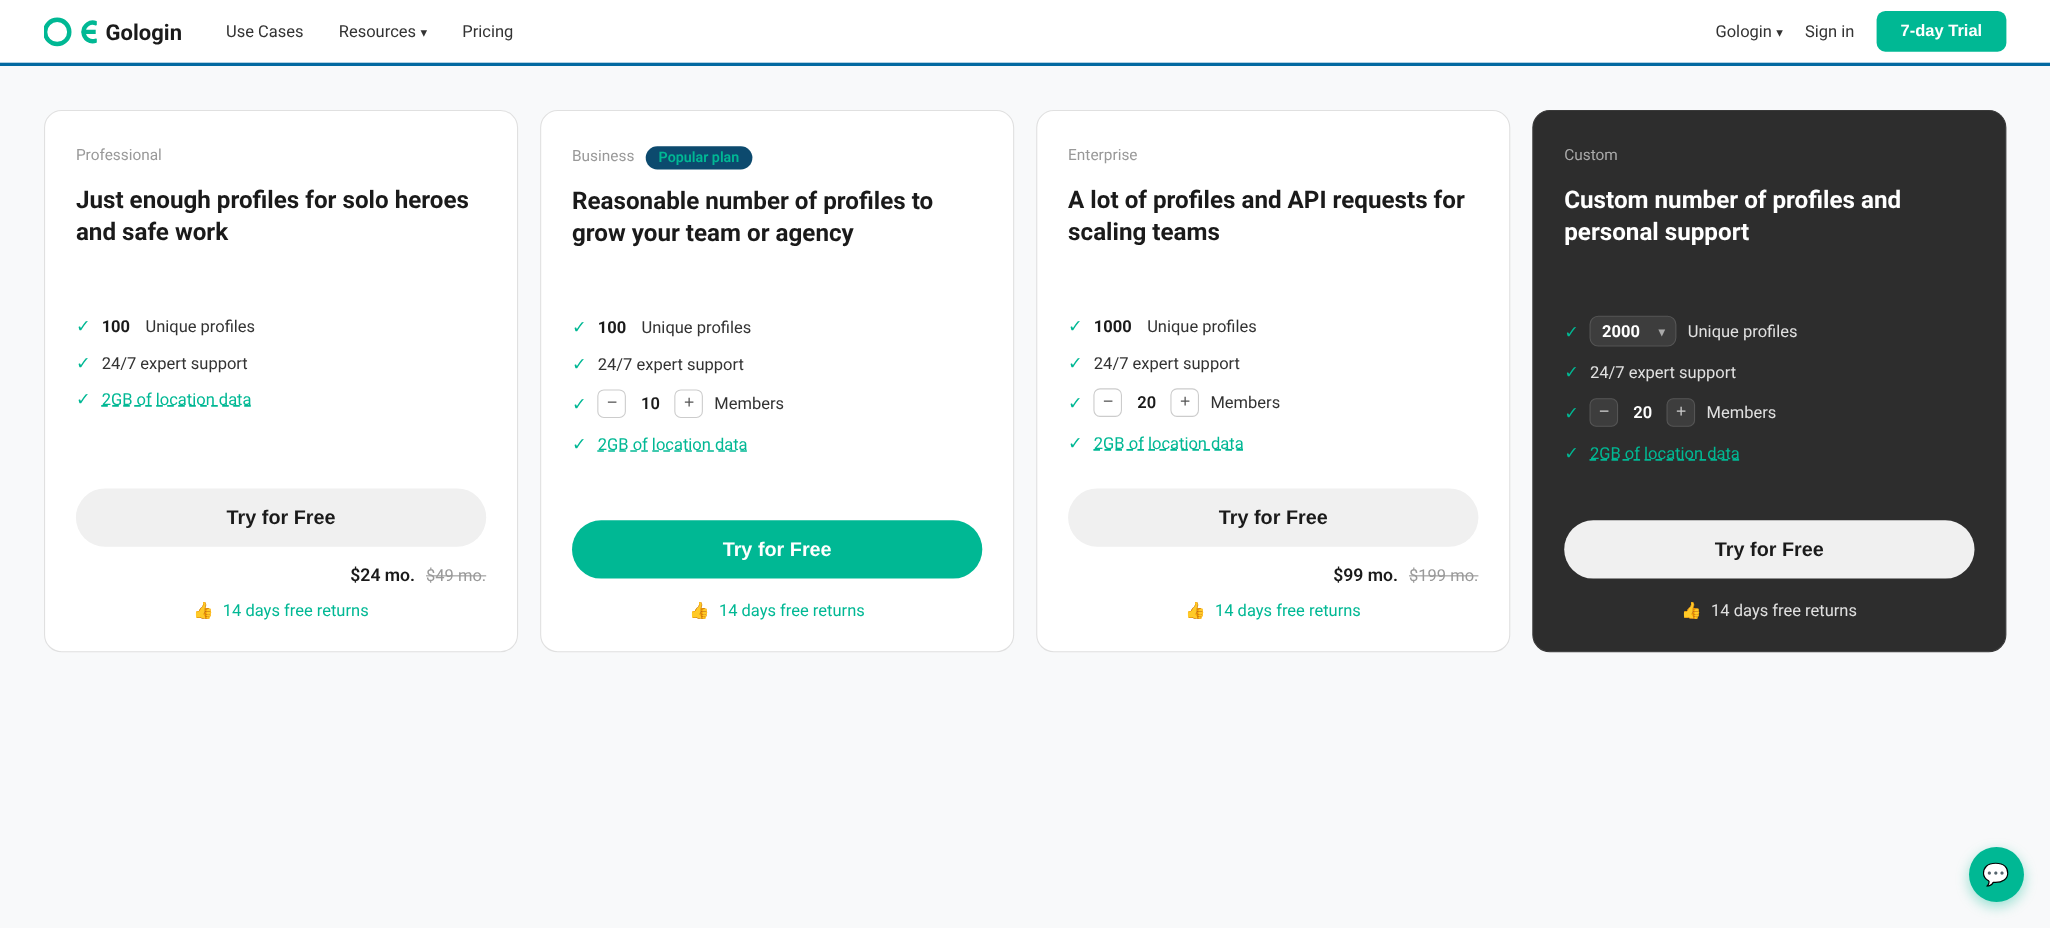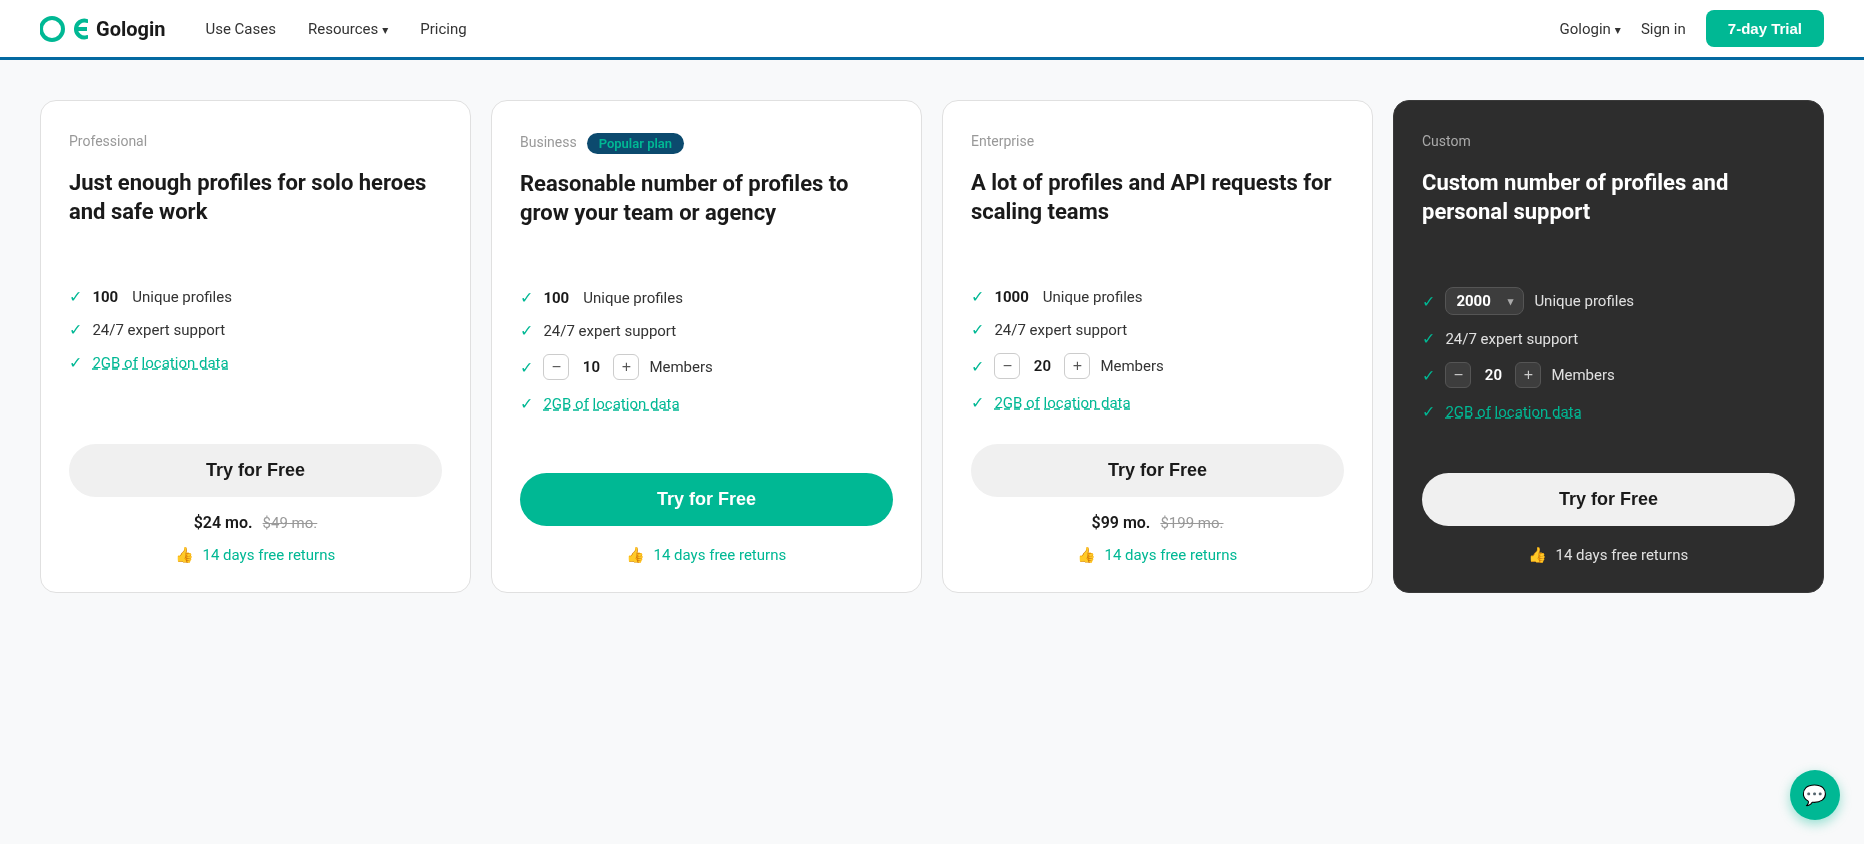--- a/index.html
+++ b/index.html
@@ -246,21 +246,21 @@
       background: #00b894;
       color: #fff;
     }
     .cta-btn.dark-btn {
       background: #f0f0f0;
       color: #1a1a1a;
     }
 
     
     .pricing-row {
-      text-align: center;
+      text-align: right;
       margin-bottom: 10px;
       font-size: 16px;
       color: #1a1a1a;
     }
     .card.dark .pricing-row { color: #fff; }
     .price-current {
       font-weight: 600;
     }
     .price-original {
       text-decoration: line-through;

